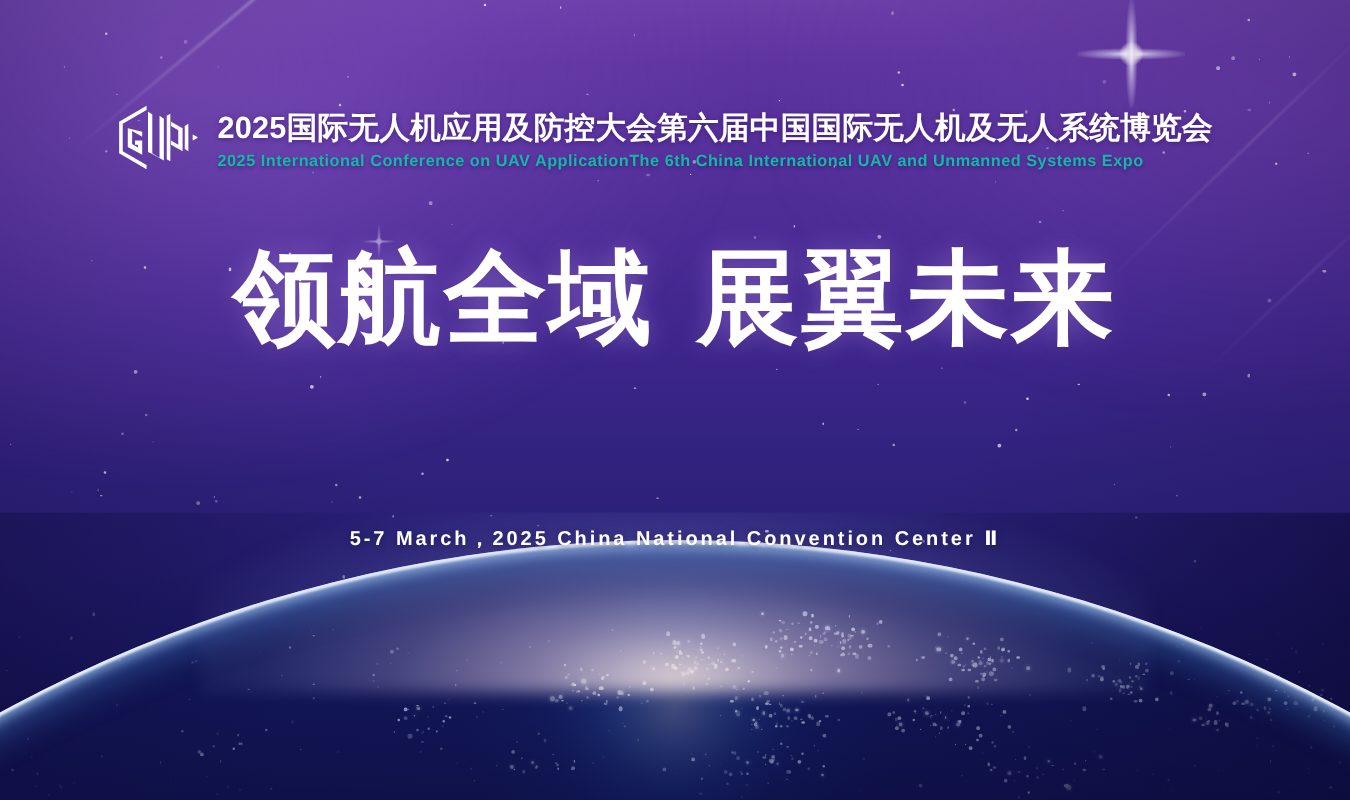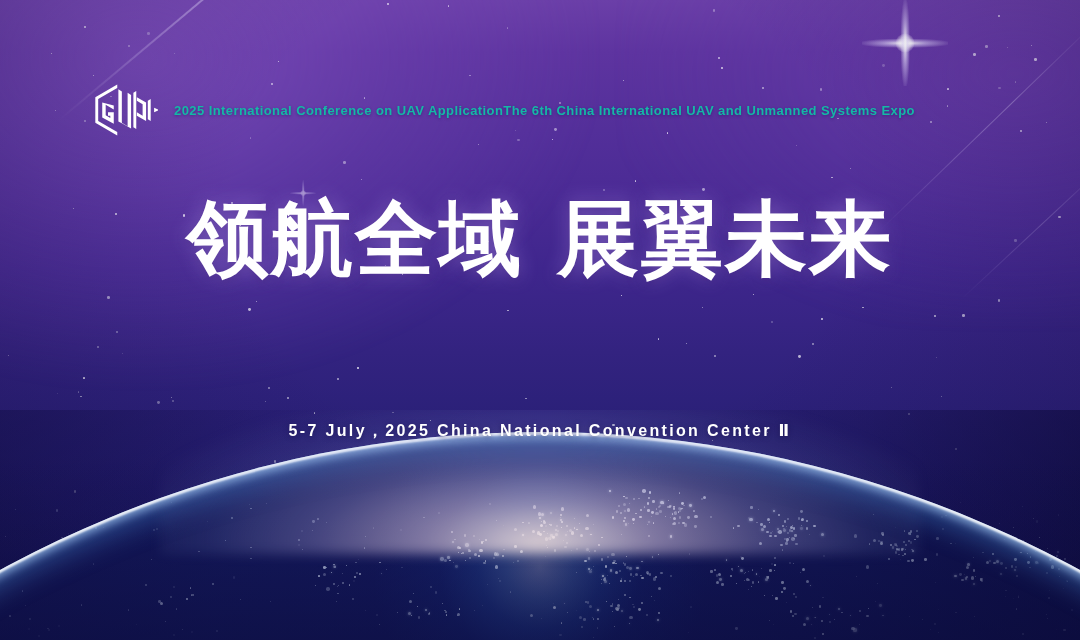--- a/index.html
+++ b/index.html
@@ -1193,27 +1193,28 @@
         <path d="M52 16 L58 20 L58 74 L68 80 L68 22 L74 26 L74 84 L58 75 L52 72 Z"></path>
         <path d="M84 30 L84 36 L94 42 L94 62 L84 56 L84 62 L100 71 L100 39 Z"></path>
         <path d="M104 30 L104 74 L99 74 L99 30 Z" opacity="0"></path>
         <path d="M103 36 L103 68 L108 71 L108 33 Z"></path>
         <path d="M78 22 L78 82 L83 85 L83 19 Z"></path>
       </g>
       <path d="M60 2 L112 32 L112 72 L60 102 L8 72 L8 32 Z" fill="none" stroke="#ffffff" stroke-width="0"></path>
       <path d="M114 48 L122 52 L114 56 Z" fill="#ffffff"></path>
     </svg>
     <div class="header-texts">
+      <div class="header-cn">2025国际无人机应用及防控大会第六届中国国际无人机及无人系统博览会</div>
       <div class="header-en">2025 International Conference on UAV ApplicationThe 6th China International UAV and Unmanned Systems Expo</div>
     </div>
   </div>
 
   <div class="headline-block">
     <div class="headline-cn">
       <span>领航全域</span><span class="gap"></span><span>展翼未来</span>
     </div>
   </div>
 
   <div class="info-block">
-    <div class="info-en">5-7 July，2025 China National Convention Center Ⅱ</div>
+    <div class="info-en">5-7 March，2025 China National Convention Center Ⅱ</div>
   </div>
 
 </div>
 
 </body></html>

